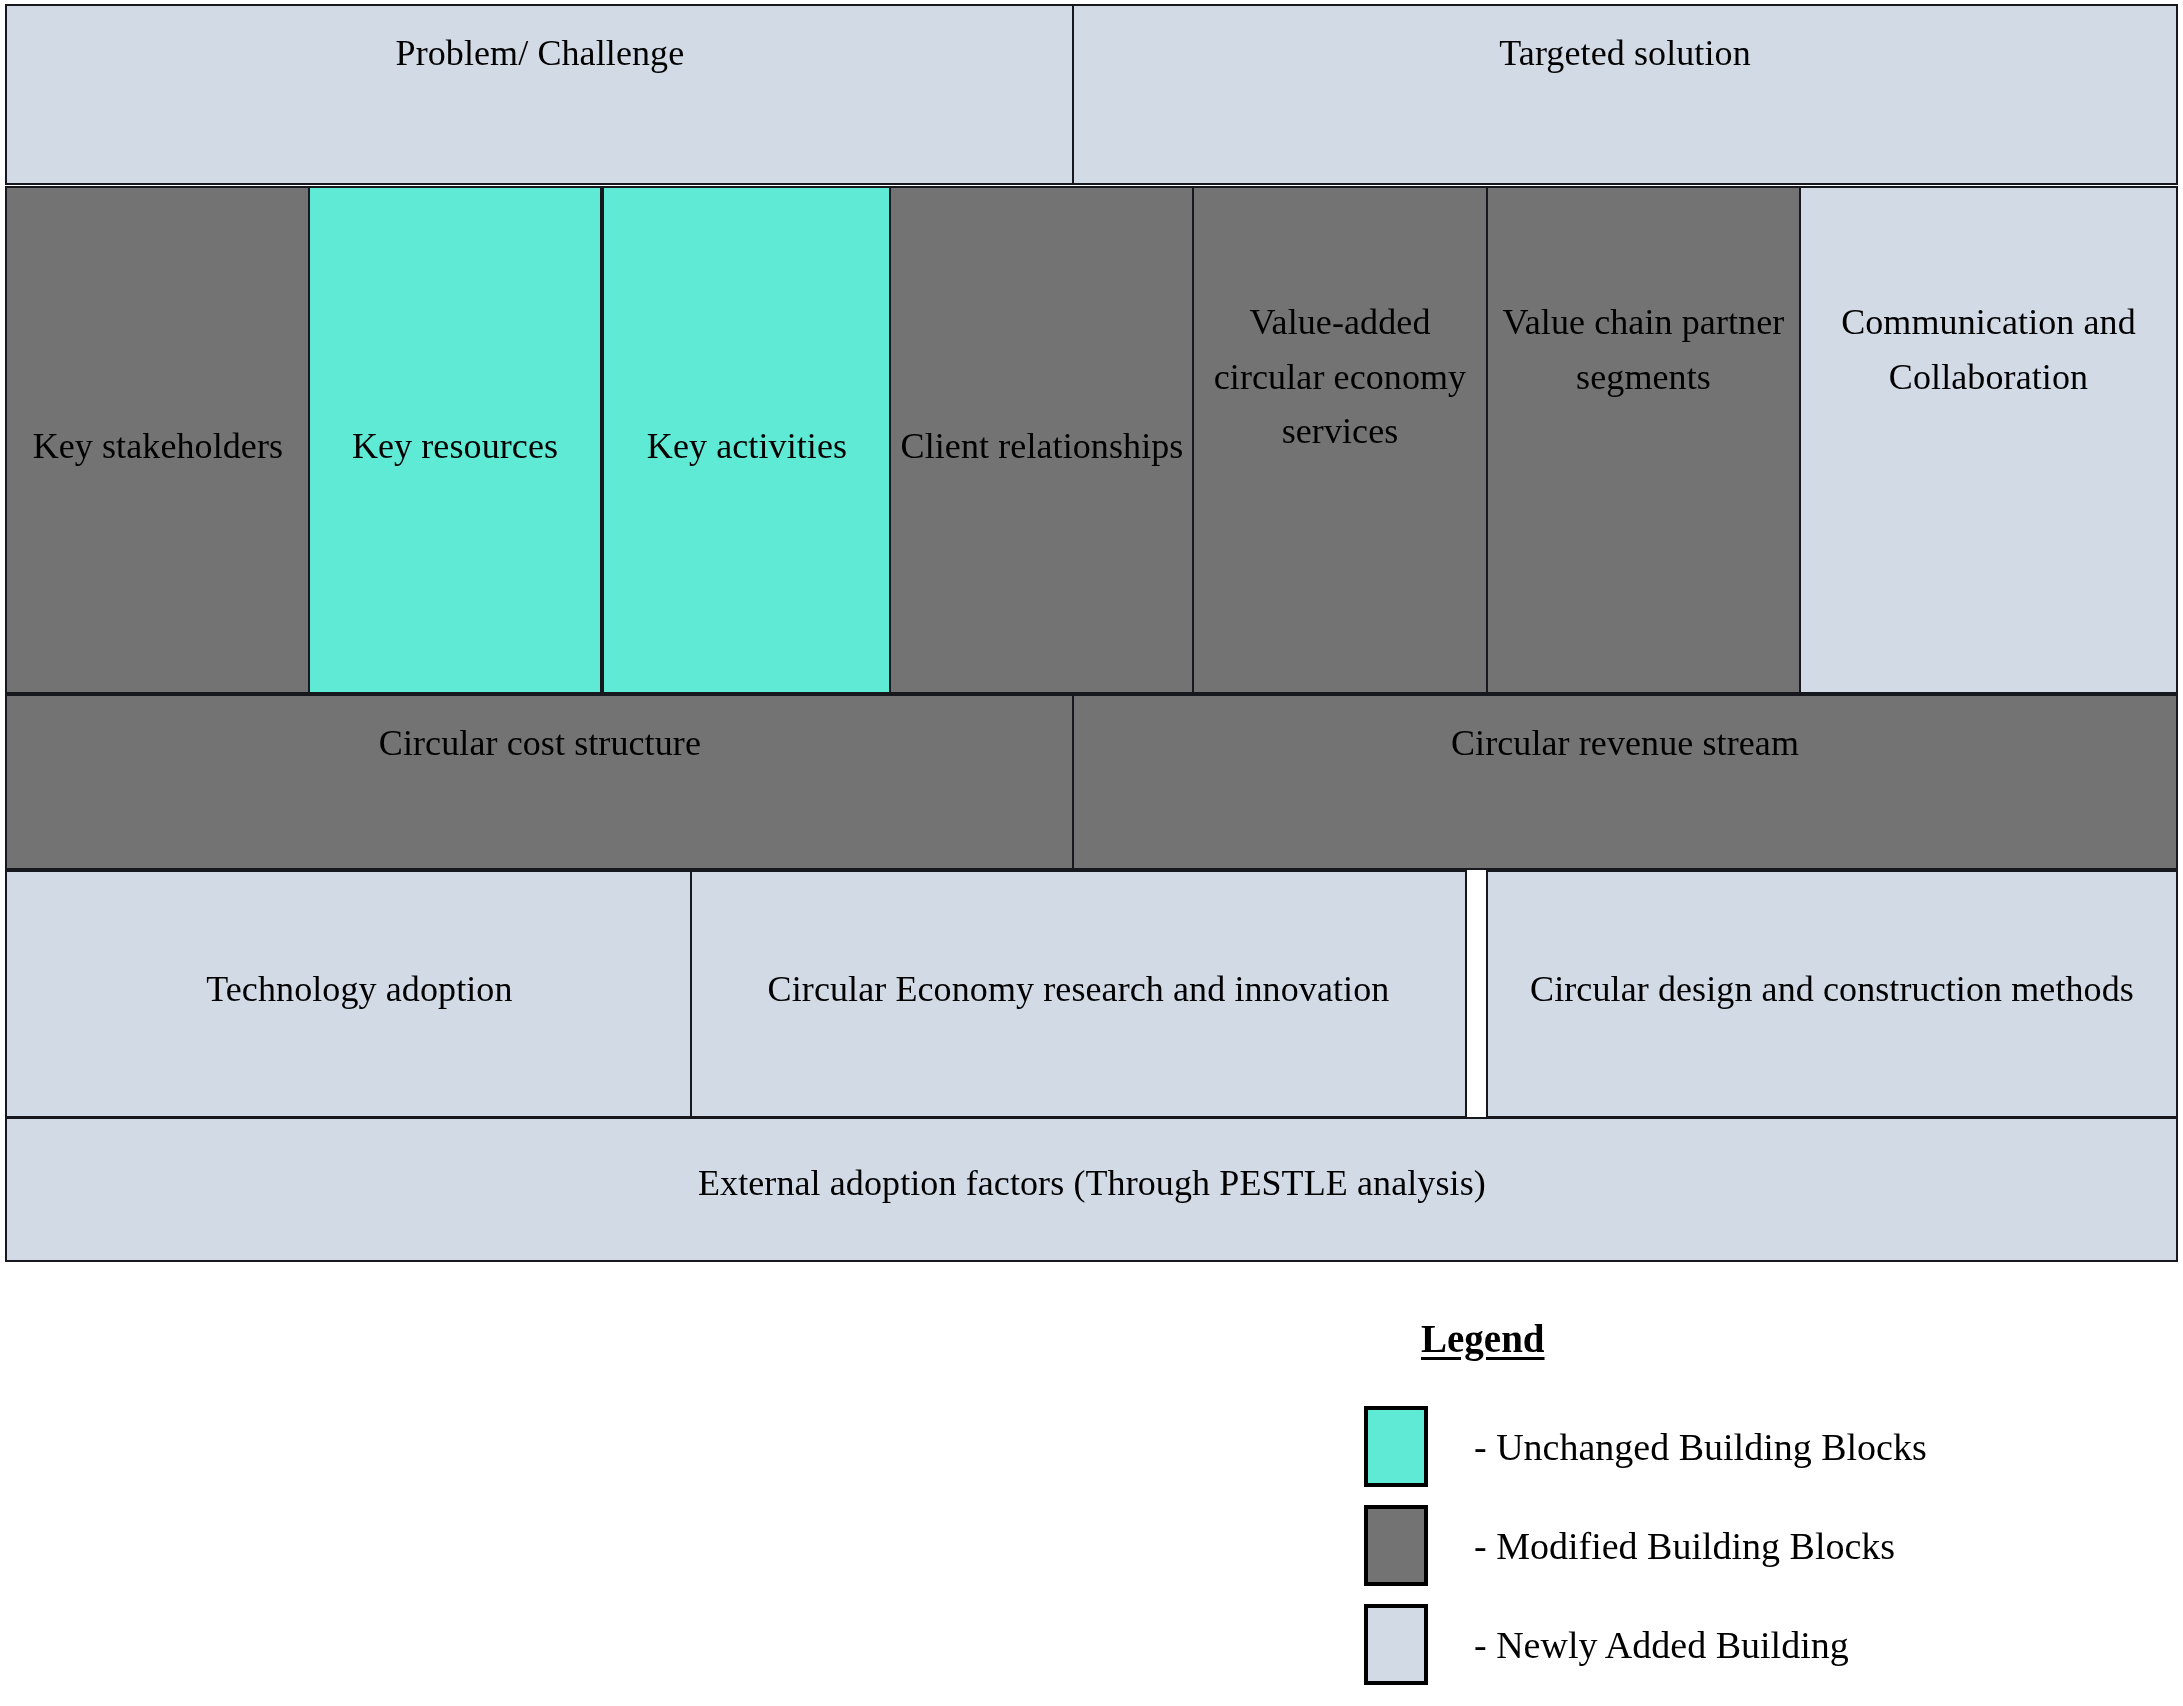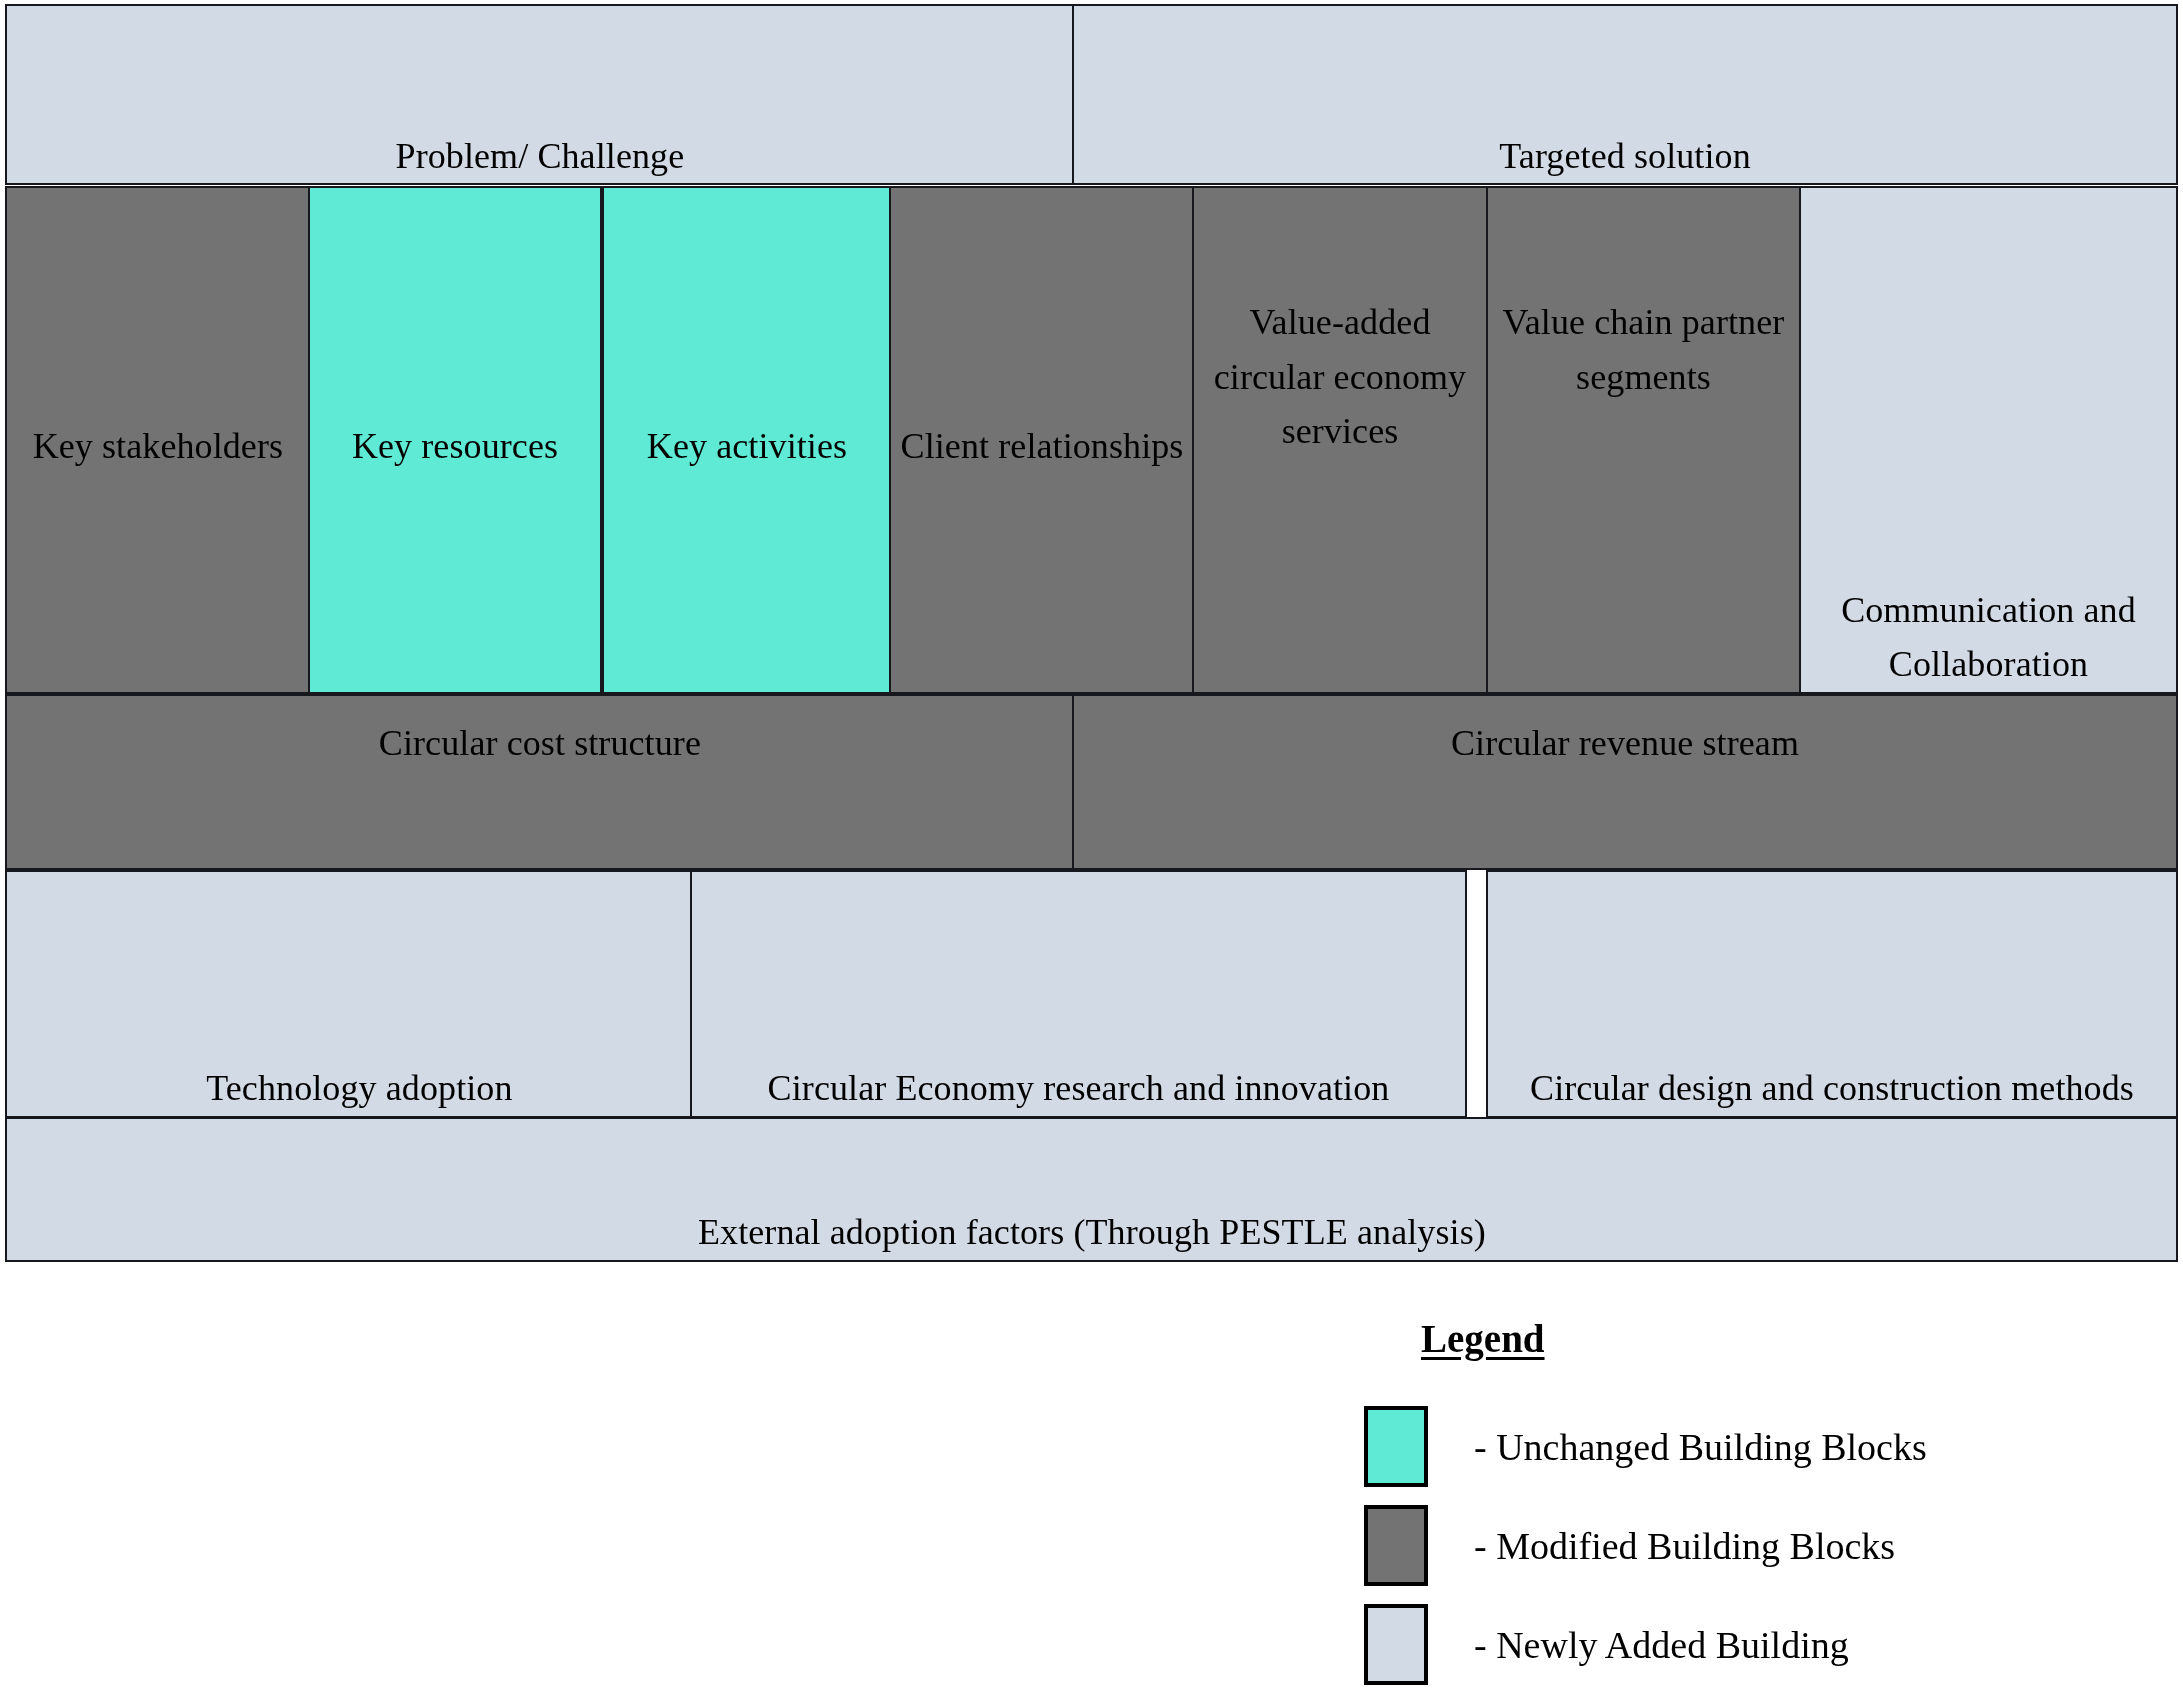--- a/index.html
+++ b/index.html
@@ -39,29 +39,29 @@
   }
   .blk > .txt {
     display: block;
     width: 100%;
     padding: 0 7.5px;
     box-sizing: border-box;
   }
 
   .fill-unchanged { background: #5eead4; }
   .fill-modified  { background: #737373; }
-  .fill-new       { background: #d2dae6; align-items: flex-end; }
+  .fill-new       { background: #d2dae6; }
 
   
   .pad-top-sm  > .txt { padding-top: 19.3px; }
   .pad-top-md  > .txt { padding-top: 107px; }
   .pad-top-lg  > .txt { padding-top: 231px; }
   .pad-top-row3 > .txt { padding-top: 20.4px; }
   .pad-top-row4 > .txt { padding-top: 90px; }
-  .pad-top-row5 > .txt { padding-top: 12px; }
+  .pad-top-row5 > .txt { padding-top: 37px; }
 
   
   #legend {
     position: absolute;
     left: 1351px;
     top: 1316px;
     width: 751px;
     height: 386px;
   }
   #legend-title {

